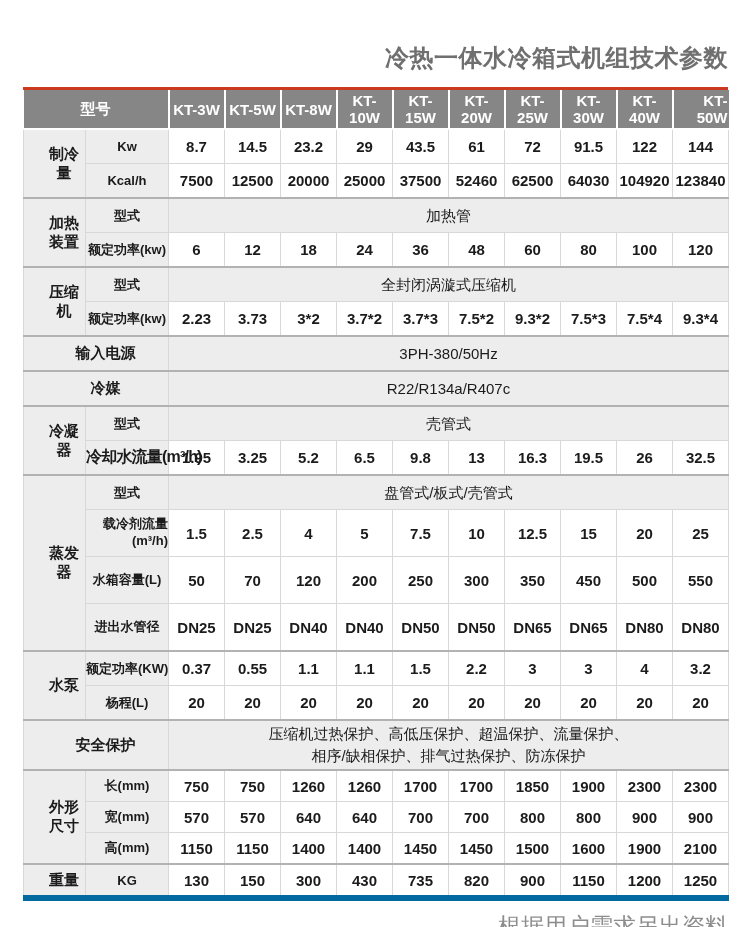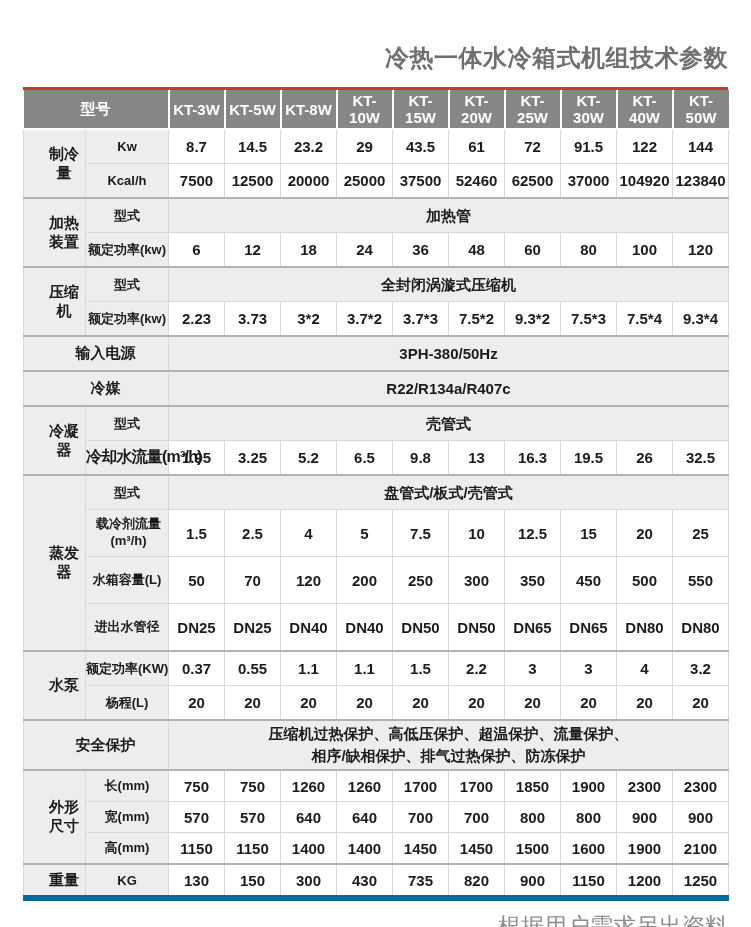--- a/index.html
+++ b/index.html
@@ -50,30 +50,30 @@
   thead th{
     background:var(--header-bg);
     color:#ffffff;
     font-weight:600;
     font-size:15px;
     height:27px;
     border:2px solid #ffffff;
     border-top:none;
   }
   thead th:first-child{border-left:none;}
-  thead th:last-child{border-right:none;}
+  thead th:last-child{border-right:none;text-align:right;}
   td.grp{background:var(--cell-bg);font-weight:700;white-space:pre-line;line-height:1.25;padding-left:20px;}
   td.sub{background:var(--cell-bg);font-weight:700;font-size:13px;white-space:nowrap;padding:2px 0;}
   td.val{background:#ffffff;font-weight:600;}
-  td.spanval{background:var(--cell-bg);font-weight:700;white-space:pre-line;line-height:1.45;}
+  td.spanval{background:var(--cell-bg);font-weight:400;white-space:pre-line;line-height:1.45;}
   tr.gs td{border-top:2px solid var(--group-line);}
   tbody tr:last-child td{border-bottom:6px solid #0369a1;}
   
   tr.g6.r1 td,tr.g6.r2 td,tr.g6.r3 td{height:42px;}
-  tr.g6.r1 td.sub{text-align:center;padding-left:3px;white-space:pre-line;line-height:1.3;}
+  tr.g6.r1 td.sub{text-align:right;padding-left:3px;white-space:pre-line;line-height:1.3;}
   
   tr.g5.r1 td.sub{font-size:16px;letter-spacing:-0.8px;}
   
   tr.g8 td{height:44px;}
   
   tr.g9 td,tr.g10 td{height:26px;}
   .footer{
     margin:10px 23px 0;
     text-align:right;
     color:var(--footer);
@@ -137,21 +137,21 @@
           </tr>
           <tr class="g0 r1">
             <td class="sub">Kcal/h</td>
             <td class="val">7500</td>
             <td class="val">12500</td>
             <td class="val">20000</td>
             <td class="val">25000</td>
             <td class="val">37500</td>
             <td class="val">52460</td>
             <td class="val">62500</td>
-            <td class="val">37000</td>
+            <td class="val">64030</td>
             <td class="val">104920</td>
             <td class="val">123840</td>
           </tr>
           <tr class="g1 r0 gs">
             <td class="grp" rowspan="2" colspan="1">加热装置</td>
             <td class="sub">型式</td>
             <td class="spanval" colspan="10">加热管</td>
           </tr>
           <tr class="g1 r1">
             <td class="sub">额定功率(kw)</td>

